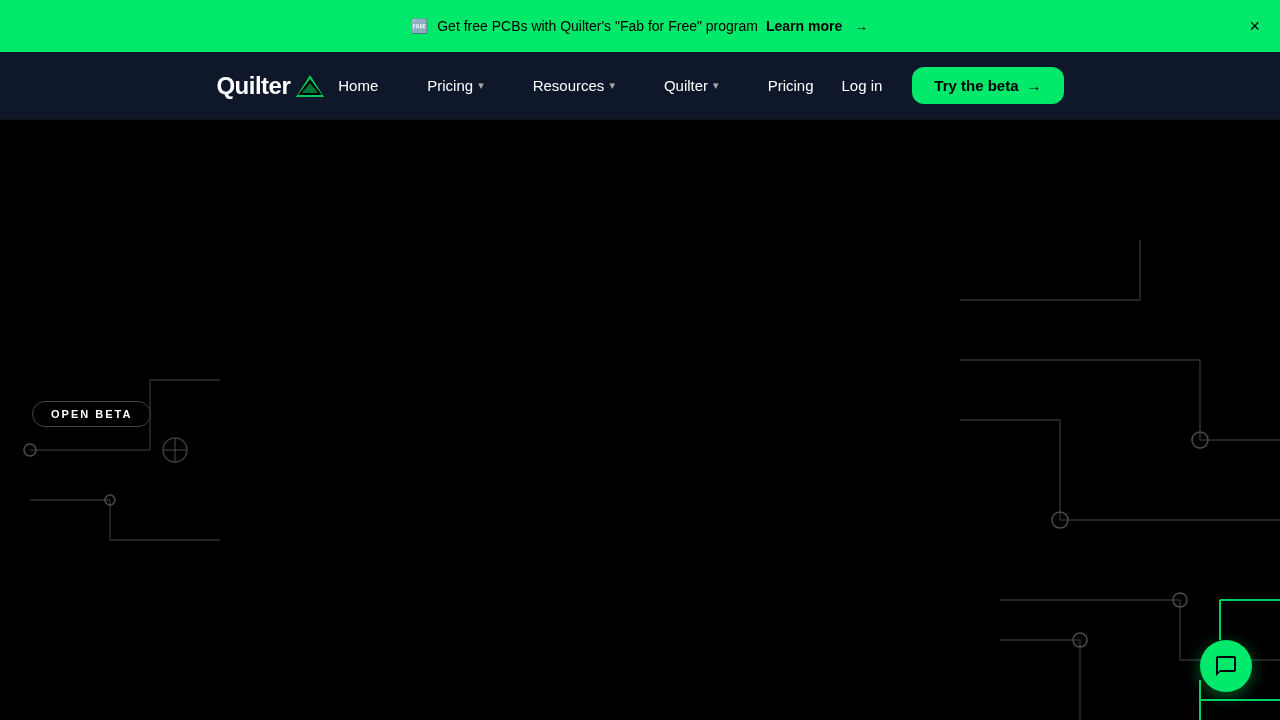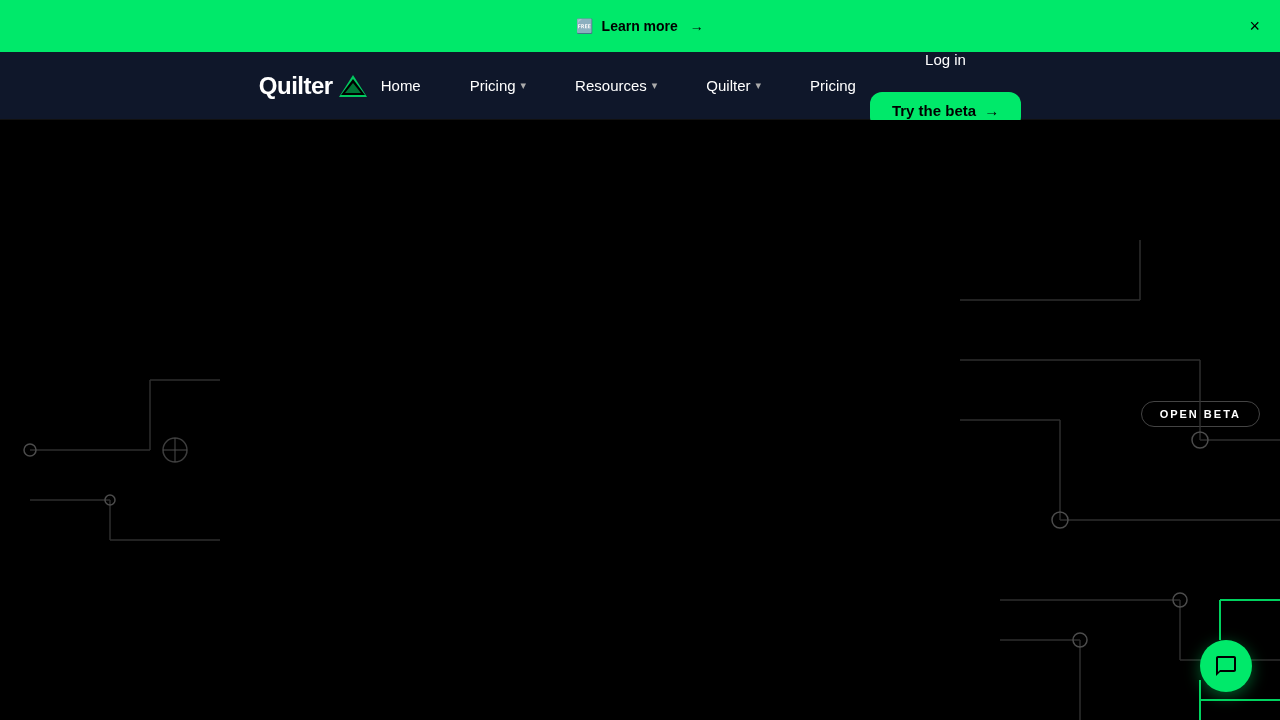--- a/index.html
+++ b/index.html
@@ -88,21 +88,20 @@
       transition: background 0.2s;
     }
     .nav-link .chevron {
       font-size: 11px;
       color: #aaa;
     }
     .nav-actions {
       display: flex;
       align-items: center;
       gap: 16px;
-      flex-direction: column;
     }
     .login-btn {
       color: #fff;
       background: none;
       border: none;
       font-size: 15px;
       cursor: pointer;
       padding: 8px 14px;
     }
     .cta-btn {
@@ -119,24 +118,24 @@
       gap: 8px;
     }
 
     
     .hero {
       background: #000;
       min-height: 600px;
       position: relative;
       display: flex;
       flex-direction: column;
-      align-items: flex-end;
+      align-items: flex-start;
       justify-content: center;
       overflow: hidden;
-      padding: 60px 20px 40px;
+      padding: 60px 32px 40px;
     }
 
     
     .circuit-left {
       position: absolute;
       left: 0;
       top: 50%;
       transform: translateY(-40%);
       width: 220px;
       opacity: 0.9;
@@ -196,20 +195,21 @@
       box-shadow: 0 4px 16px rgba(0,233,106,0.4);
       z-index: 100;
     }
     .chat-btn svg { width: 24px; height: 24px; fill: #000; }
   </style>
 </head>
 <body>
 
 <div class="banner">
   <span>🆓</span>
+  <span class="banner-text">Get free PCBs with Quilter's "Fab for Free" program</span>
   <a class="banner-link">
     <span>Learn more</span>
     <span>→</span>
   </a>
   <button class="banner-close">×</button>
 </div>
 
 <nav>
   <div class="logo">
     <span class="logo-text">Quilter</span>

